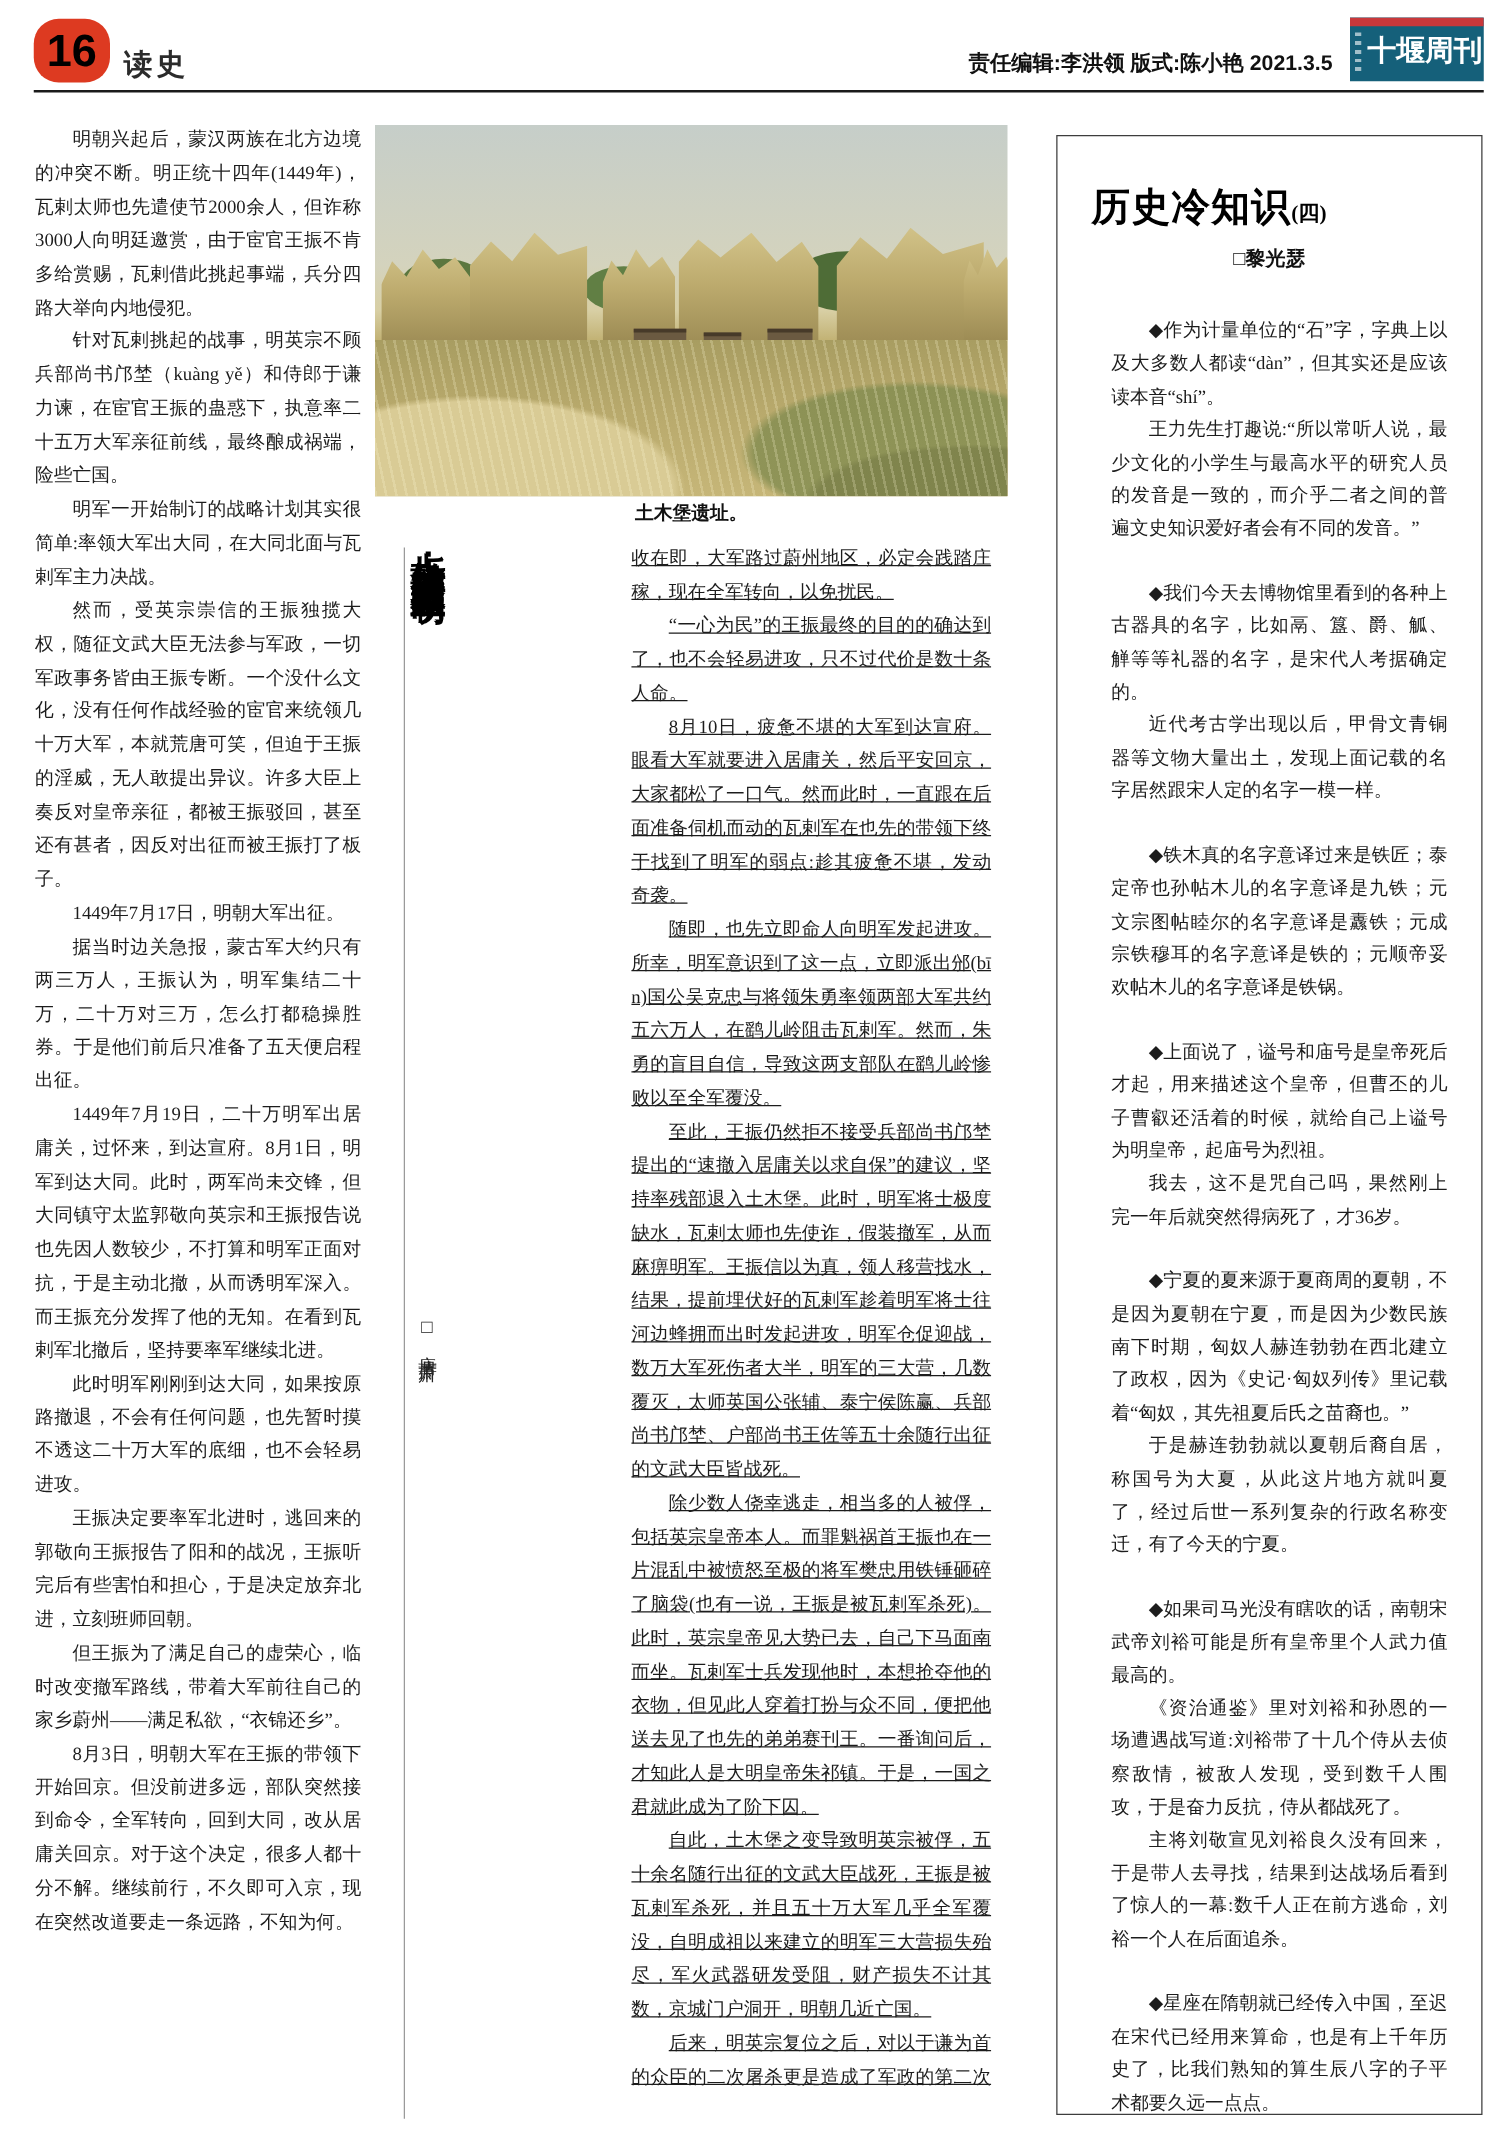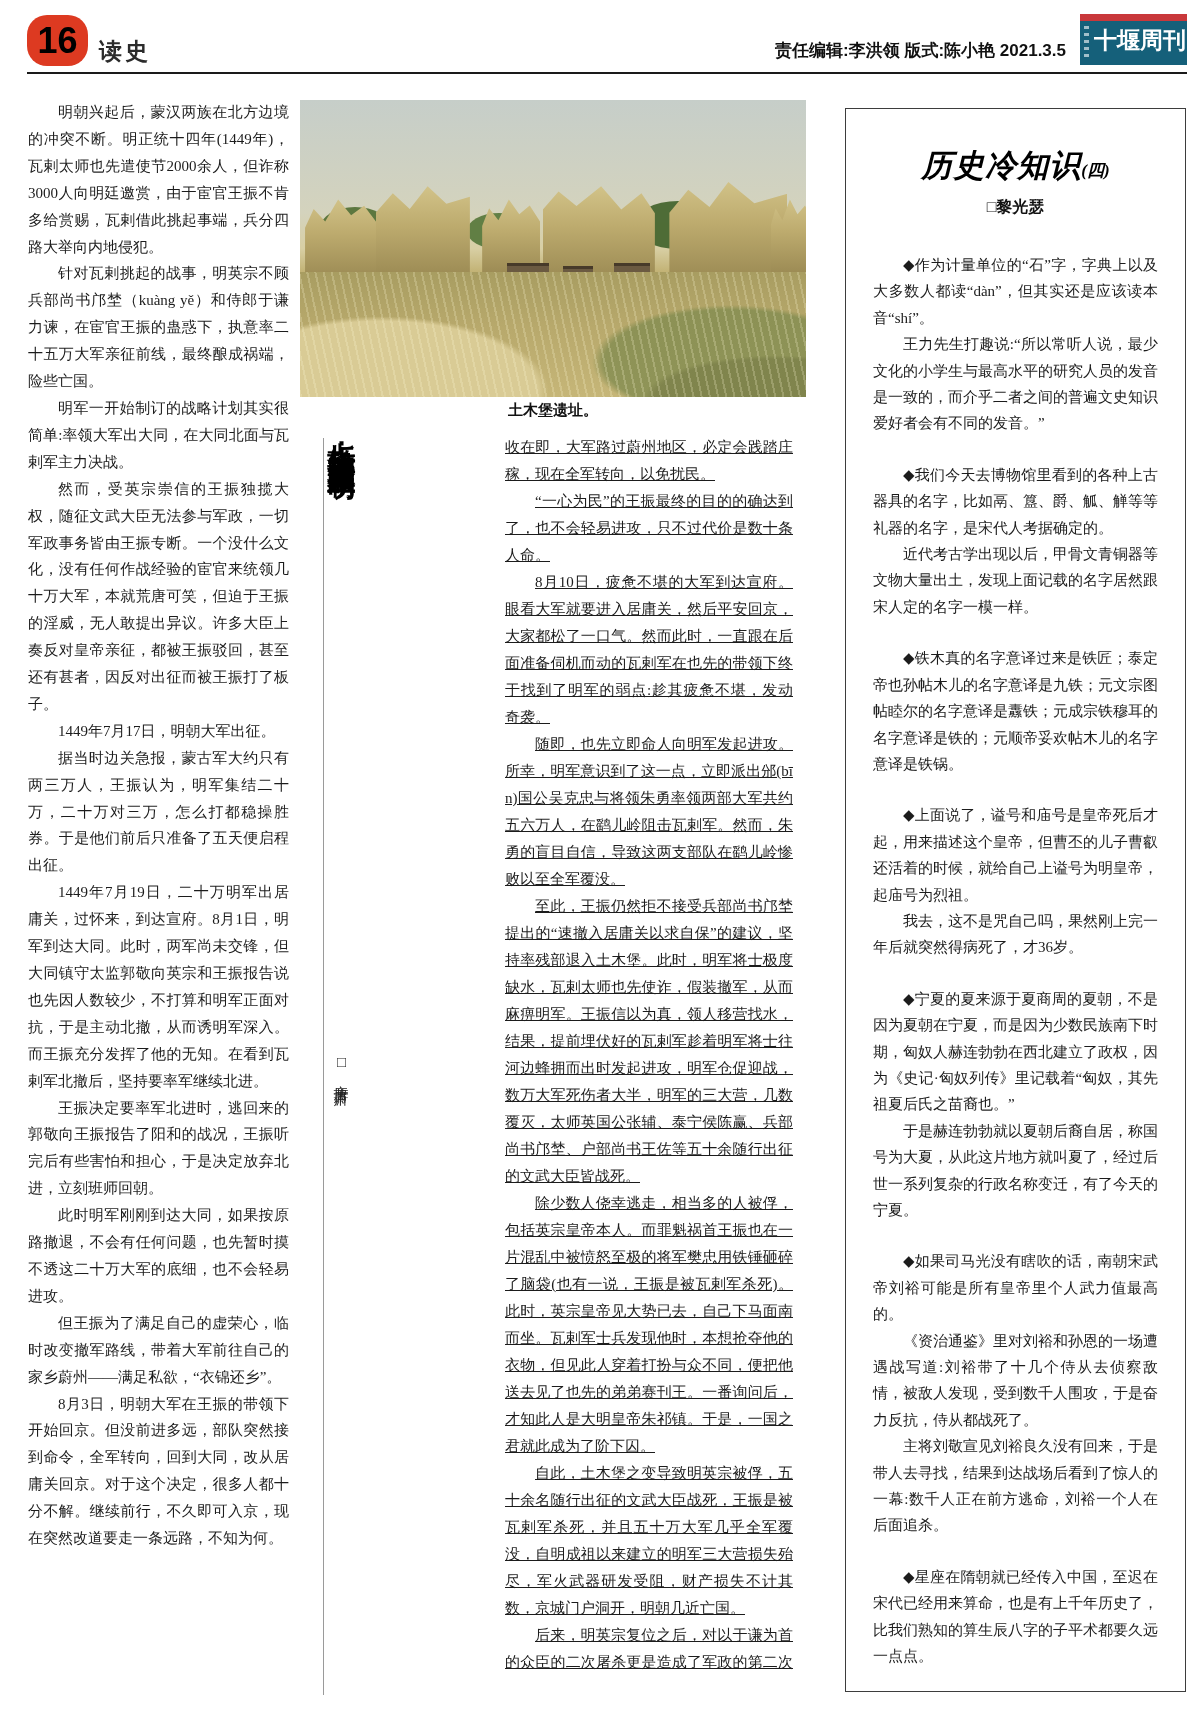--- a/index.html
+++ b/index.html
@@ -112,30 +112,30 @@
     font-weight:bold; font-size:15px; color:#111;
   }
 
   
   .sidebox {
     position:absolute; left:845px; top:108px; width:341px; height:1584px;
     border:1px solid #3d3d3d; box-sizing:border-box; padding:30px 27px 20px 27px;
     overflow:hidden;
   }
   .side-title {
-    text-align:center; font-weight:bold; font-size:31px; color:#000;
-    letter-spacing:1px; margin:6px 0 10px 0;font-style:italic;
+    text-align:left; font-weight:bold; font-size:31px; color:#000;
+    letter-spacing:1px; margin:6px 0 10px 0;
   }
   .side-title .suffix { font-size:17px; font-weight:bold; letter-spacing:0; }
   .side-author {
     text-align:center; font-family:"Liberation Sans","DejaVu Sans",sans-serif;
     font-weight:bold; font-size:16px; margin-bottom:34px; color:#111;
   }
   .side-sections { text-align:justify; word-break:break-all; font-size:15px; line-height:26.4px; }
-  .side-sections .section { margin-bottom:25px; }
+  .side-sections .section { margin-bottom:25px;margin-left:16px; }
 </style>
 </head>
 <body>
 
 <div class="page">
 
   <div class="pagenum-box">16</div>
   <div class="section-label">读史</div>
   <div class="editor-line">责任编辑:李洪领  版式:陈小艳  2021.3.5</div>
   <div class="masthead">
@@ -166,22 +166,22 @@
   <div class="caption">土木堡遗址。</div>
 
   <div class="bodycol col1">
       <p class="para">明朝兴起后，蒙汉两族在北方边境的冲突不断。明正统十四年(1449年)，瓦剌太师也先遣使节2000余人，但诈称3000人向明廷邀赏，由于宦官王振不肯多给赏赐，瓦剌借此挑起事端，兵分四路大举向内地侵犯。</p>
       <p class="para">针对瓦剌挑起的战事，明英宗不顾兵部尚书邝埜（kuàng yě）和侍郎于谦力谏，在宦官王振的蛊惑下，执意率二十五万大军亲征前线，最终酿成祸端，险些亡国。</p>
       <p class="para">明军一开始制订的战略计划其实很简单:率领大军出大同，在大同北面与瓦剌军主力决战。</p>
       <p class="para">然而，受英宗崇信的王振独揽大权，随征文武大臣无法参与军政，一切军政事务皆由王振专断。一个没什么文化，没有任何作战经验的宦官来统领几十万大军，本就荒唐可笑，但迫于王振的淫威，无人敢提出异议。许多大臣上奏反对皇帝亲征，都被王振驳回，甚至还有甚者，因反对出征而被王振打了板子。</p>
       <p class="para">1449年7月17日，明朝大军出征。</p>
       <p class="para">据当时边关急报，蒙古军大约只有两三万人，王振认为，明军集结二十万，二十万对三万，怎么打都稳操胜券。于是他们前后只准备了五天便启程出征。</p>
       <p class="para">1449年7月19日，二十万明军出居庸关，过怀来，到达宣府。8月1日，明军到达大同。此时，两军尚未交锋，但大同镇守太监郭敬向英宗和王振报告说也先因人数较少，不打算和明军正面对抗，于是主动北撤，从而诱明军深入。而王振充分发挥了他的无知。在看到瓦剌军北撤后，坚持要率军继续北进。</p>
+      <p class="para">此时明军刚刚到达大同，如果按原路撤退，不会有任何问题，也先暂时摸不透这二十万大军的底细，也不会轻易进攻。</p>
       <p class="para">王振决定要率军北进时，逃回来的郭敬向王振报告了阳和的战况，王振听完后有些害怕和担心，于是决定放弃北进，立刻班师回朝。</p>
-      <p class="para">此时明军刚刚到达大同，如果按原路撤退，不会有任何问题，也先暂时摸不透这二十万大军的底细，也不会轻易进攻。</p>
       <p class="para">但王振为了满足自己的虚荣心，临时改变撤军路线，带着大军前往自己的家乡蔚州——满足私欲，“衣锦还乡”。</p>
       <p class="para">8月3日，明朝大军在王振的带领下开始回京。但没前进多远，部队突然接到命令，全军转向，回到大同，改从居庸关回京。对于这个决定，很多人都十分不解。继续前行，不久即可入京，现在突然改道要走一条远路，不知为何。</p>
     </div>
 
   <div class="vrule"></div>
 
   <div class="vtitle">土木堡之变：明朝由盛转衰的转折点</div>
   <div class="vauthor">□唐萧萧</div>
 
   <div class="bodycol col3 noindent-first">

